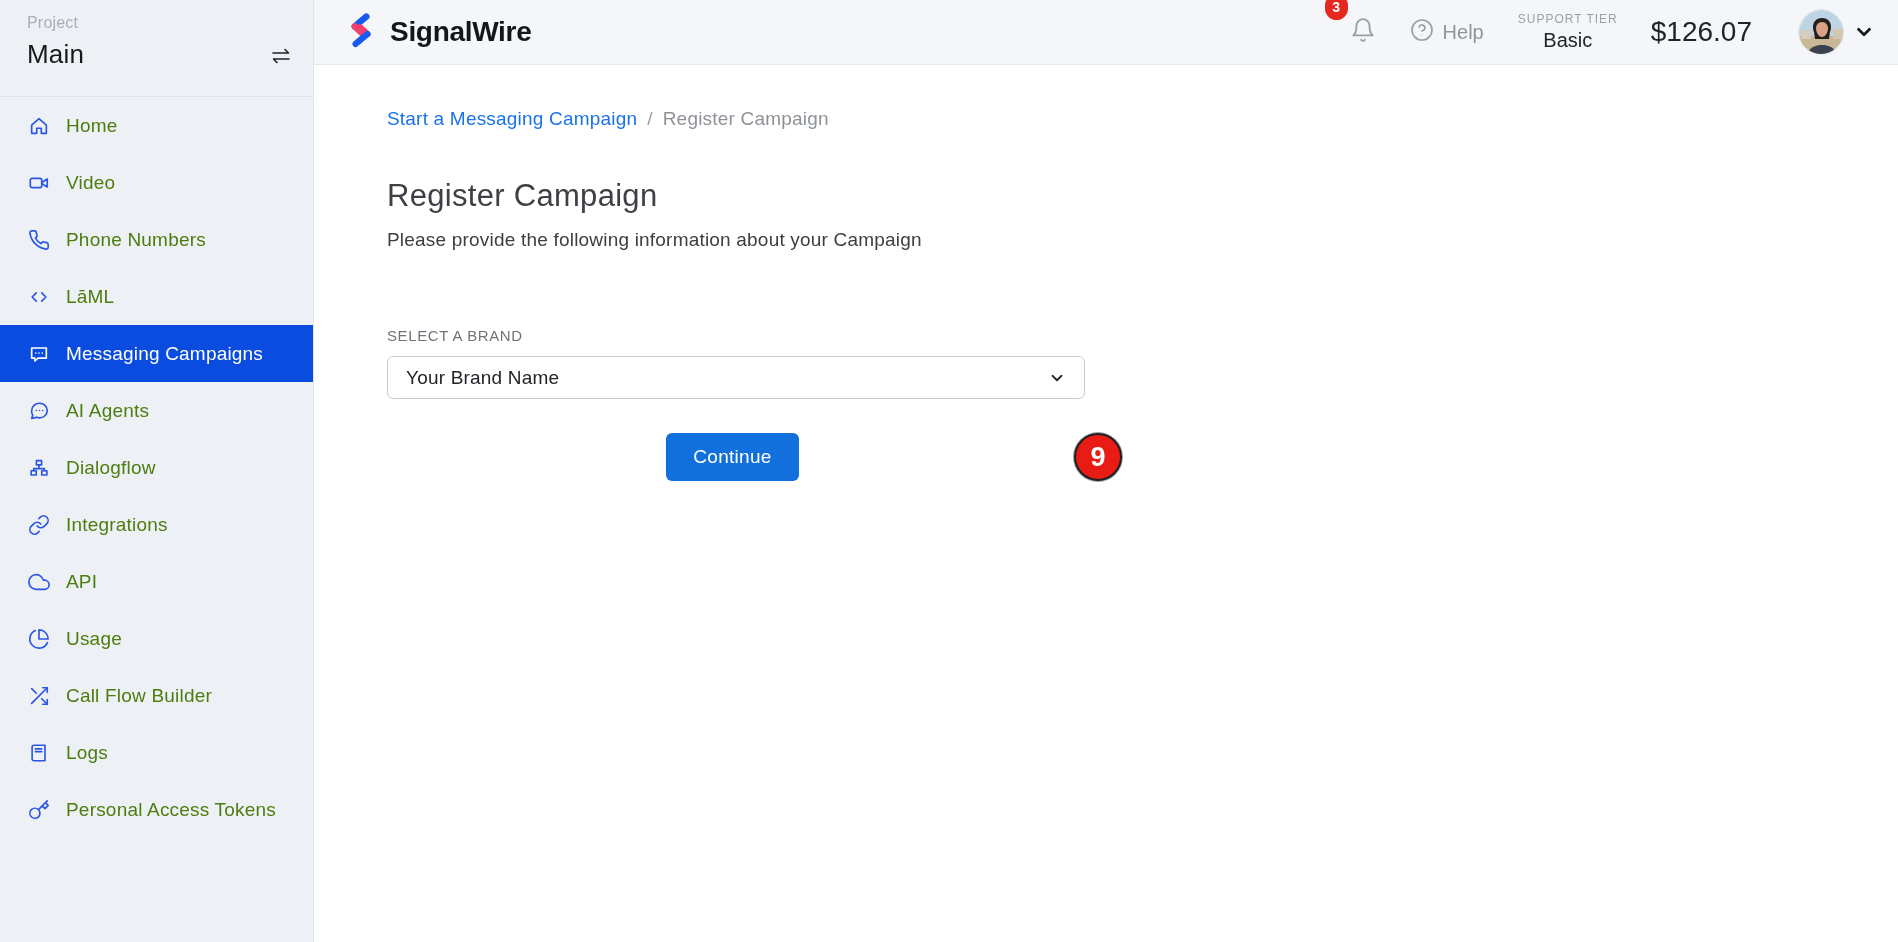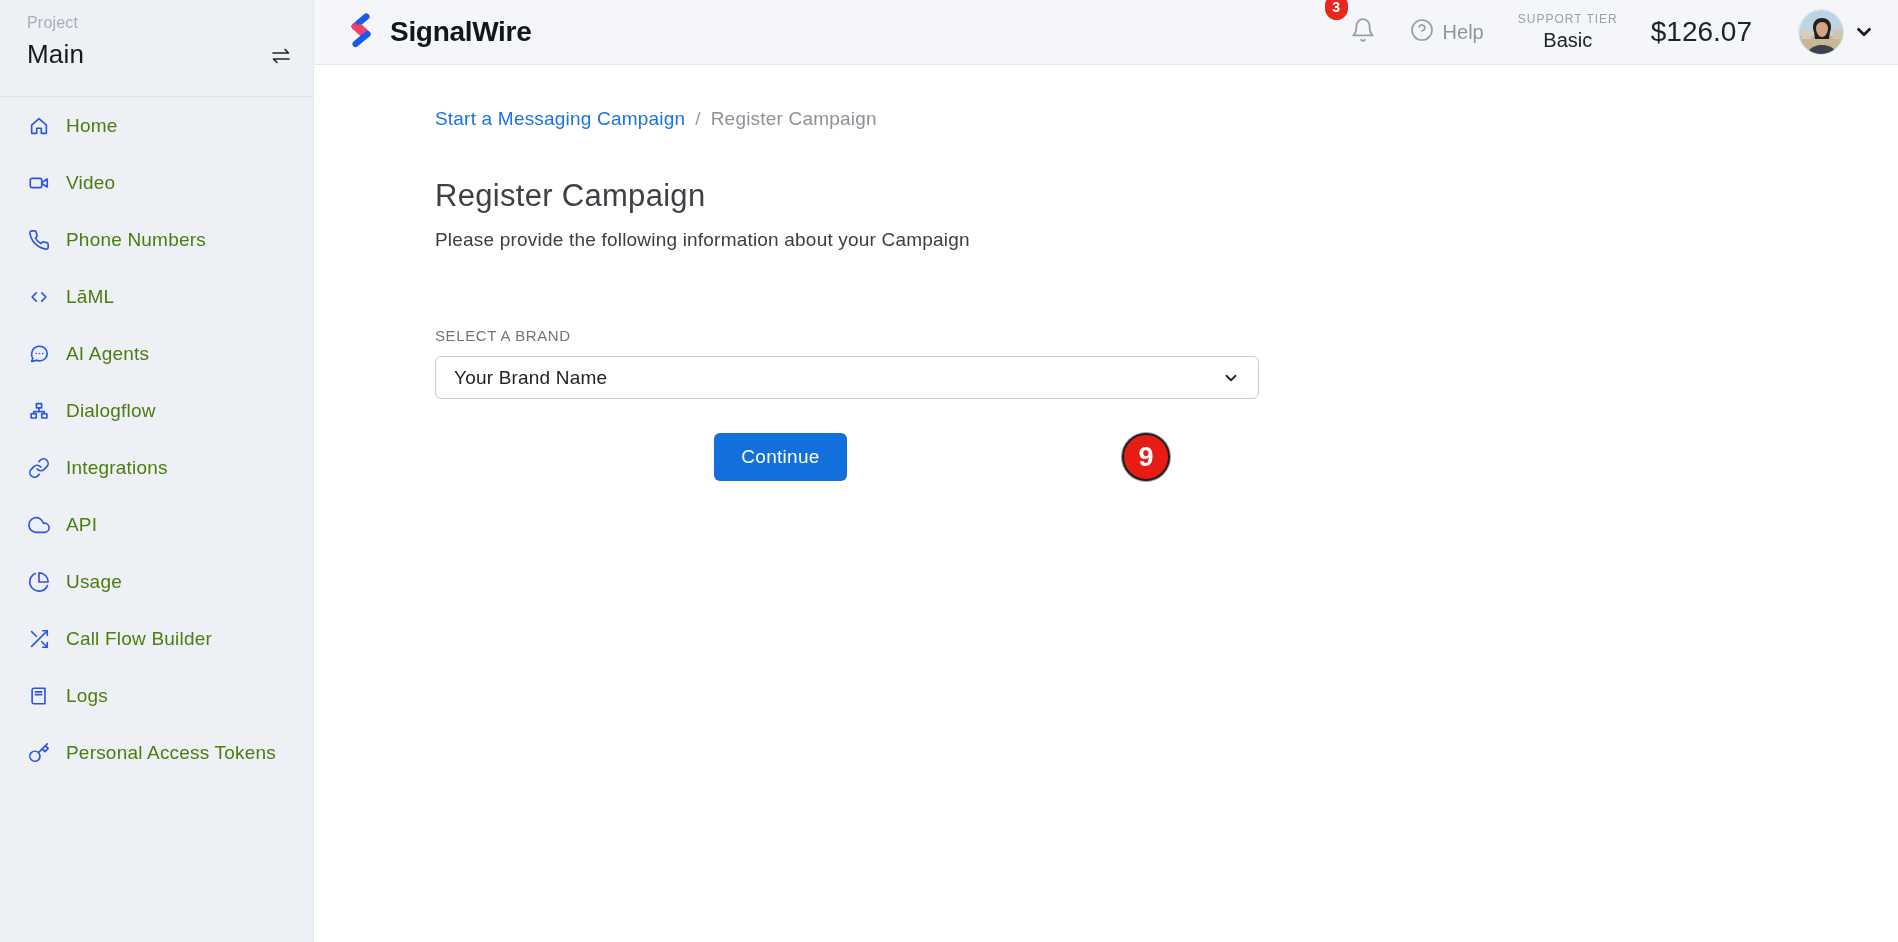--- a/index.html
+++ b/index.html
@@ -57,33 +57,33 @@
   .avatar {
     width:46px; height:46px; border-radius:50%; overflow:hidden; flex:0 0 46px;
     margin-right:9px; cursor:pointer; border:1px solid #dfe3e8;
   }
   .avatar svg { display:block; }
   .user-chevron { cursor:pointer; color:#17191c; display:flex; }
 
   
   .main {
     position:absolute; left:314px; top:65px; right:0; bottom:0;
-    background:#ffffff; padding:43px 10px 0 73px;margin-left:48px;
+    background:#ffffff; padding:43px 10px 0 73px;
   }
   .breadcrumb { display:flex; align-items:center; gap:10px; font-size:19px; letter-spacing:.2px; }
   .crumb-link { color:#1a73e8; cursor:pointer; }
   .crumb-sep { color:#9aa0a6; }
   .crumb-current { color:#8d9298; }
   .page-title { margin-top:48px; font-size:31px; font-weight:500; color:#3d4145; letter-spacing:.3px; }
   .page-subtitle { margin-top:15px; font-size:19px; color:#3c4043; letter-spacing:.2px; }
 
   .form { width:691px; margin-top:76px; }
   .field-label { font-size:15px; color:#6f747b; letter-spacing:.6px; }
   .select {
-    margin-top:12px; height:43px; width:824px;
+    margin-top:12px; height:43px; width:698px;
     border:1px solid #c7ccd3; border-radius:6px; background:#fff;
     display:flex; align-items:center; padding:0 18px; cursor:pointer;
   }
   .select-value { font-size:19px; color:#212428; letter-spacing:.2px; }
   .select-chevron { margin-left:auto; color:#24272b; display:flex; }
 
   .button-row { margin-top:34px; display:flex; justify-content:center; position:relative; }
   .continue-btn {
     background:#1170dc; color:#ffffff; border:none; border-radius:6px;
     height:48px; padding:0 27px; font-size:19px; letter-spacing:.3px;
@@ -149,20 +149,31 @@
     <div class="nav-item">
       <span class="nav-icon">
         <svg width="22" height="22" viewBox="0 0 24 24" fill="none" stroke="currentColor" stroke-width="1.8" stroke-linecap="round" stroke-linejoin="round">
             <path d="M9 7.5 4.5 12 9 16.5"></path>
             <path d="m15 7.5 4.5 4.5L15 16.5"></path>
           </svg>
       </span>
       <span class="nav-label">LāML</span>
     </div>
 
+    <div class="nav-item active">
+      <span class="nav-icon">
+        <svg width="22" height="22" viewBox="0 0 24 24" fill="none" stroke="currentColor" stroke-width="1.8" stroke-linecap="round" stroke-linejoin="round">
+            <path d="M4 5.5h16v11H11l-3.5 3v-3H4z"></path>
+            <circle cx="8.5" cy="11" r="0.9" fill="currentColor" stroke="none"></circle>
+            <circle cx="12" cy="11" r="0.9" fill="currentColor" stroke="none"></circle>
+            <circle cx="15.5" cy="11" r="0.9" fill="currentColor" stroke="none"></circle>
+          </svg>
+      </span>
+      <span class="nav-label">Messaging Campaigns</span>
+    </div>
 
     <div class="nav-item">
       <span class="nav-icon">
         <svg width="22" height="22" viewBox="0 0 24 24" fill="none" stroke="currentColor" stroke-width="1.8" stroke-linecap="round" stroke-linejoin="round">
             <path d="M21 11.5a8.5 8 0 0 1-8.5 8 8.9 8.9 0 0 1-3.2-.6L4 20l1.2-3.2A7.7 7.7 0 0 1 4 11.5a8.5 8 0 0 1 17 0z"></path>
             <circle cx="9" cy="11.5" r="0.9" fill="currentColor" stroke="none"></circle>
             <circle cx="12.5" cy="11.5" r="0.9" fill="currentColor" stroke="none"></circle>
             <circle cx="16" cy="11.5" r="0.9" fill="currentColor" stroke="none"></circle>
           </svg>
       </span>

